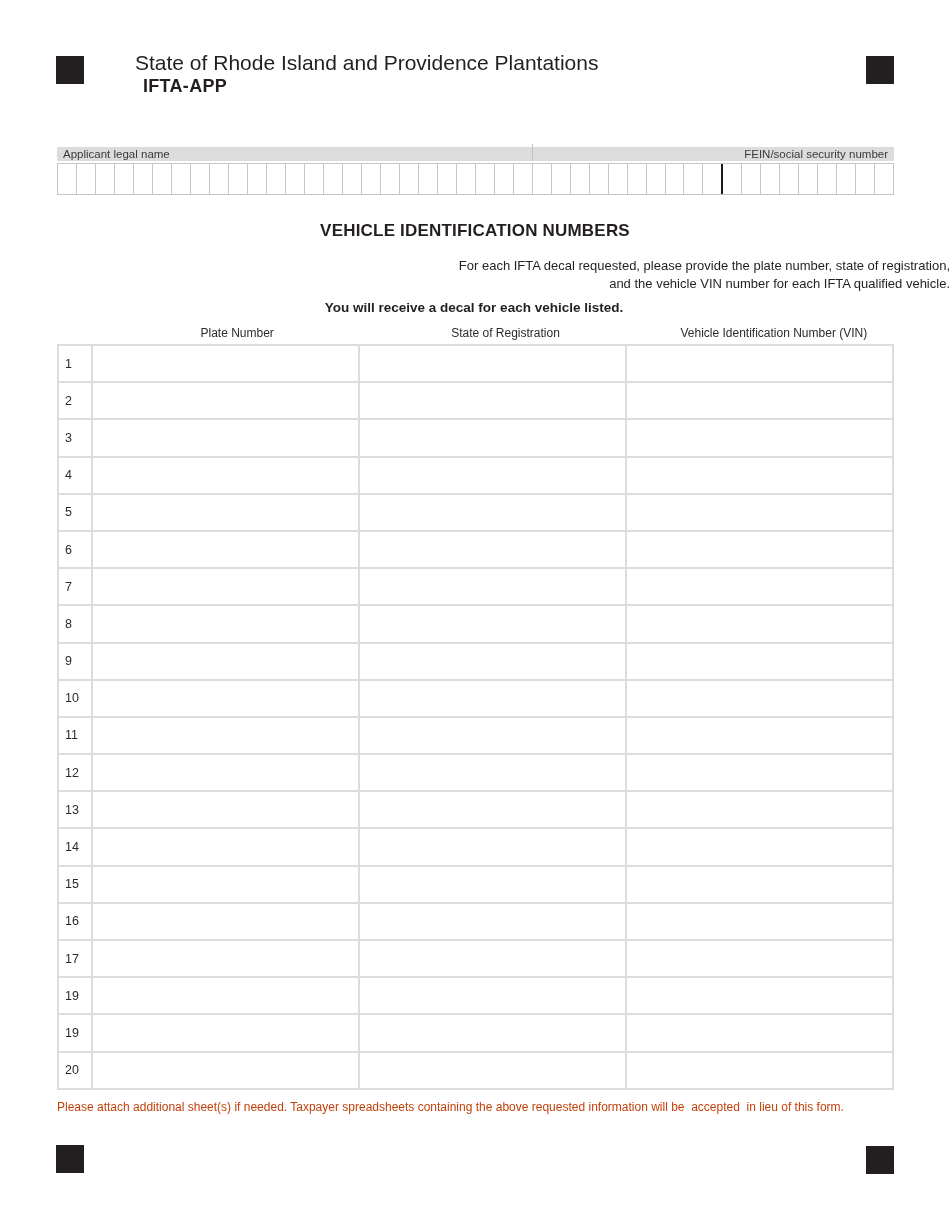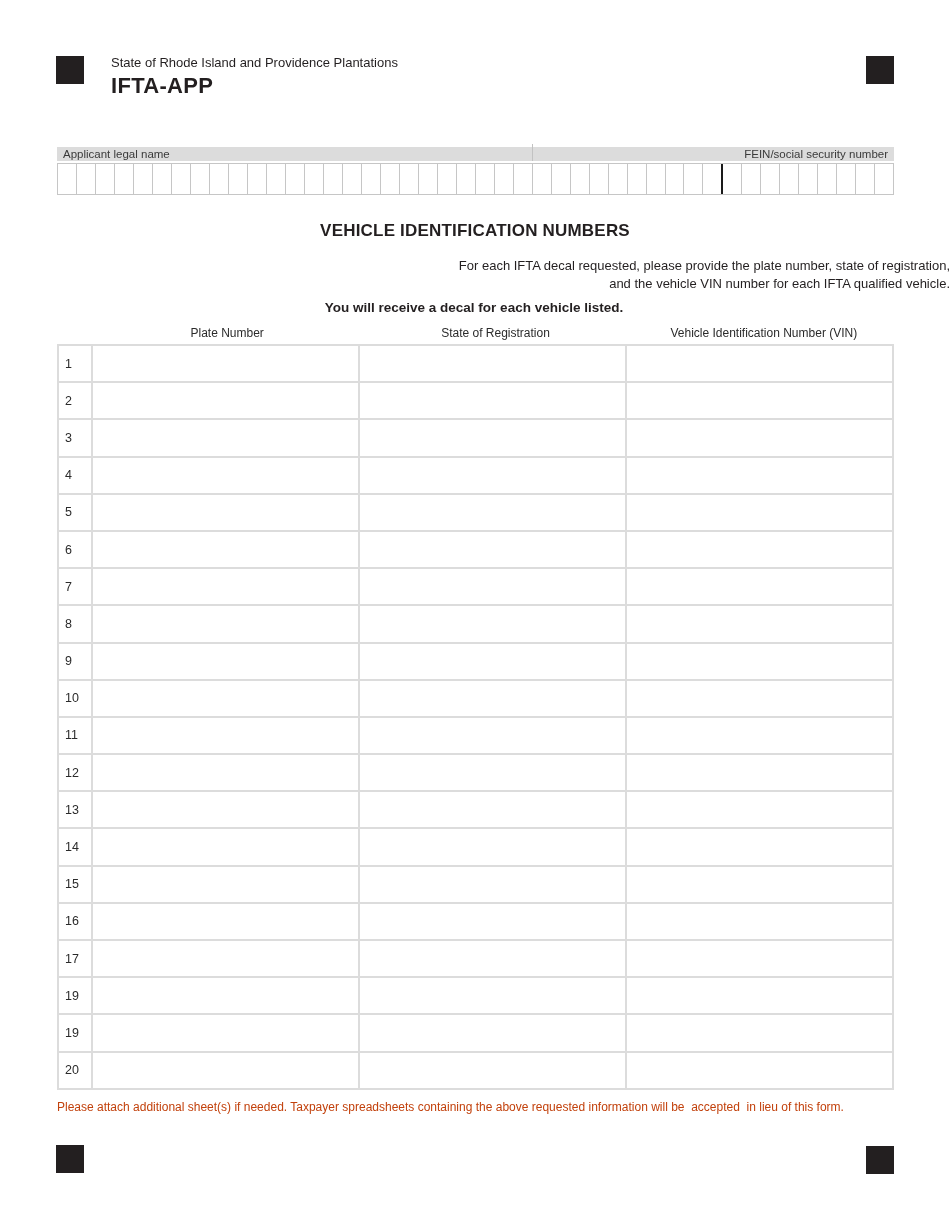--- a/index.html
+++ b/index.html
@@ -9,22 +9,22 @@
     font-family:"Liberation Sans","DejaVu Sans",sans-serif;
     overflow:hidden;
   }
   .corner{position:absolute;width:28px;height:28px;background:#231f20;}
   .corner.tl{left:56px;top:56px;}
   .corner.tr{left:866px;top:56px;}
   .corner.bl{left:56px;top:1145px;}
   .corner.br{left:866px;top:1146px;}
 
   .hdr{position:absolute;left:111px;top:53px;}
-  .hdr .state{font-size:13px;line-height:20px;}
-  .hdr .code{font-size:22px;line-height:26px;font-weight:bold;letter-spacing:.3px;}
+  .hdr .state{font-size:21px;line-height:20px;margin-left:24px;}
+  .hdr .code{font-size:18px;line-height:26px;font-weight:bold;letter-spacing:.3px;margin-left:32px;}
   .hdr .title{font-size:15px;line-height:20px;}
 
   .applicant{position:absolute;left:57px;top:147px;width:837px;border-radius:18px;}
   .label-bar{
     position:relative;height:14px;background:#dcdcdc;
     display:flex;justify-content:space-between;align-items:center;
     font-size:11.5px;padding:0 6px;box-sizing:border-box;color:#3a3a3a;
   }
   .bar-divider{position:absolute;left:475px;top:-3px;width:1px;height:17px;background:#c2c2c2;}
   .comb{display:flex;height:32px;margin-top:2px;border:1px solid #c6c6c6;box-sizing:border-box;}
@@ -39,21 +39,21 @@
   .instructions{
     position:absolute;left:0;top:257px;width:950px;text-align:right;
     font-size:13px;line-height:18px;
   }
   .decal-note{
     position:absolute;left:0;top:300px;width:948px;text-align:center;
     font-size:13.5px;font-weight:bold;
   }
 
   .col-headers{
-    position:absolute;left:57px;top:326px;width:837px;
+    position:absolute;left:67px;top:326px;width:837px;
     display:grid;grid-template-columns:32px 1fr 1fr 1fr;column-gap:8px;
     font-size:12px;color:#2b2b2b;
   }
   .col-headers span{text-align:center;}
 
   .vin-table{
     position:absolute;left:57px;top:344px;width:837px;
     display:grid;grid-auto-rows:35.2px;row-gap:2px;
     background:#dcdcdc;border:2px solid #dcdcdc;box-sizing:border-box;
   }

